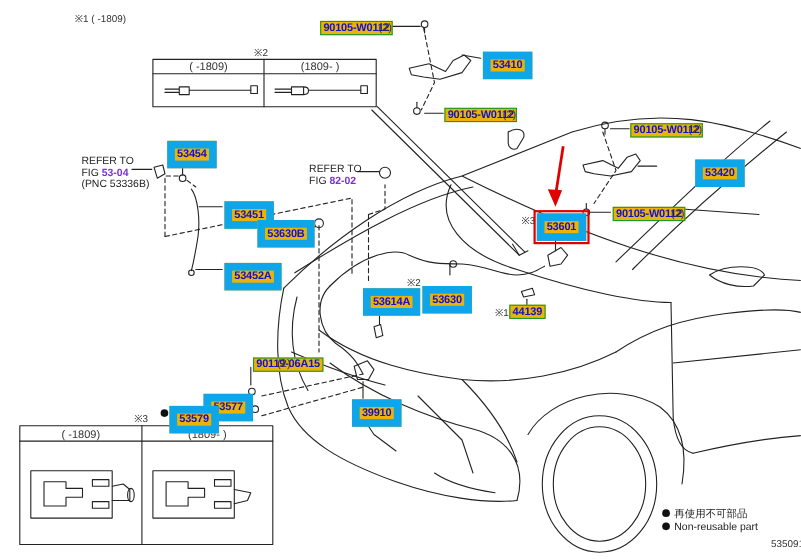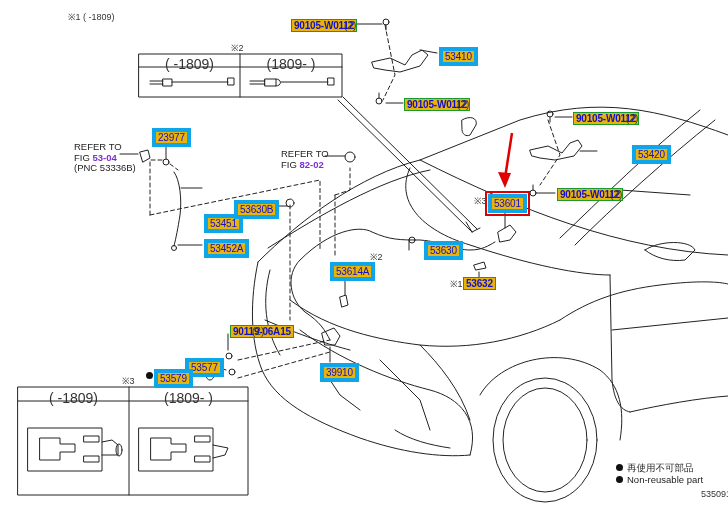--- a/index.html
+++ b/index.html
@@ -1,30 +1,30 @@
 <!DOCTYPE html>
 <html><head>
 <meta charset="utf-8">
 <style>
   html, body { margin:0; padding:0; background:#ffffff; }
   body { width:728px; height:508px; position:relative; overflow:hidden;
          font-family: "Liberation Sans", sans-serif; color:#222; }
   #diagram { position:absolute; left:0; top:0; width:728px; height:508px; }
   .lbl { position:absolute; font-family: "Liberation Sans", sans-serif; font-size:10px; line-height:11px;
          color:#1010d0; background:#eab308; padding:0 2px; white-space:nowrap; cursor:pointer; letter-spacing:-0.2px; }
-  .lbl.blue { border:4px solid #0ea5e9; font-weight:normal; }
+  .lbl.blue { border:7px solid #0ea5e9; font-weight:bold; }
   .lbl.green { border:1px solid #1c9a2a; font-weight:bold; }
   .lbl.hl { outline:2px solid #e00000; outline-offset:1px; }
   .qty { position:absolute; font-size:10px; line-height:11px; color:#333; white-space:nowrap; }
   .note { position:absolute; font-size:9px; line-height:10px; color:#333; white-space:nowrap; }
   .ref { position:absolute; font-size:9.5px; line-height:10.5px; color:#222; white-space:nowrap; }
   .ref .fig { color:#7b2fd6; font-weight:bold; cursor:pointer; }
   .legend { position:absolute; font-size:9.5px; line-height:12px; color:#222; white-space:nowrap; }
   .legend .dot { display:inline-block; width:7px; height:7px; border-radius:50%; background:#111; margin-right:4px; vertical-align:0px; }
-  .boxhdr { position:absolute; font-size:14px; color:#333; text-align:center; white-space:nowrap; }
+  .boxhdr { position:absolute; font-size:10px; color:#333; text-align:center; white-space:nowrap; }
   .dotmark { position:absolute; width:7px; height:7px; border-radius:50%; background:#111; }
   .illusnum { position:absolute; font-size:9px; color:#333; white-space:nowrap; }
 </style>
 </head>
 <body>
 
 <svg id="diagram" viewBox="0 0 728 508" xmlns="http://www.w3.org/2000/svg">
   <g fill="none" stroke="#222" stroke-width="1" stroke-linecap="round" stroke-linejoin="round">
 
     <g>
@@ -190,52 +190,52 @@
 <div class="qty" style="left:626px;top:113px;">(2)</div>
 
 <div class="lbl blue" style="left:632px;top:145px;">53420</div>
 
 <div class="lbl green" style="left:557px;top:188px;">90105-W0112</div>
 <div class="qty" style="left:610px;top:189px;">(2)</div>
 
 <div class="note" style="left:474px;top:196px;">※3</div>
 <div class="lbl blue hl" style="left:488px;top:194px;">53601</div>
 
-<div class="lbl blue" style="left:152px;top:128px;">23977</div>
+<div class="lbl blue" style="left:152px;top:128px;">53454</div>
 
 <div class="ref" style="left:74px;top:142px;">
   <div>REFER TO</div>
   <div><span>FIG </span><span class="fig">53-04</span></div>
   <div>(PNC 53336B)</div>
 </div>
 
 <div class="ref" style="left:281px;top:149px;">
   <div>REFER TO</div>
   <div><span>FIG </span><span class="fig">82-02</span></div>
 </div>
 
-<div class="lbl blue" style="left:204px;top:183px;margin-top:31px;">53451</div>
+<div class="lbl blue" style="left:204px;top:183px;">53451</div>
 <div class="lbl blue" style="left:234px;top:200px;">53630B</div>
 <div class="lbl blue" style="left:204px;top:239px;">53452A</div>
 
 <div class="note" style="left:370px;top:252px;">※2</div>
-<div class="lbl blue" style="left:384px;top:241px;margin-left:40px;">53630</div>
+<div class="lbl blue" style="left:384px;top:260px;">53630</div>
 
 <div class="lbl blue" style="left:330px;top:262px;">53614A</div>
 
 <div class="note" style="left:450px;top:279px;">※1</div>
-<div class="lbl green" style="left:463px;top:277px;">53632</div>
+<div class="lbl green" style="left:463px;top:277px;">44139</div>
 
 <div class="lbl green" style="left:203px;top:325px;margin-left:27px;">90119-06A15</div>
 <div class="qty" style="left:252px;top:326px;">(2)</div>
 
 <div class="lbl blue" style="left:185px;top:358px;">53577</div>
 <div class="dotmark" style="left:146px;top:372px;"></div>
 <div class="lbl blue" style="left:154px;top:369px;">53579</div>
 
 <div class="lbl blue" style="left:320px;top:363px;">39910</div>
 
-<div class="legend" style="left:616px;top:462px;">
+<div class="legend" style="left:602px;top:462px;">
   <div><span class="dot"></span><span>再使用不可部品</span></div>
   <div><span class="dot"></span><span>Non-reusable part</span></div>
 </div>
 
 <div class="illusnum" style="left:701px;top:489px;">535091</div>
 
 </body></html>

